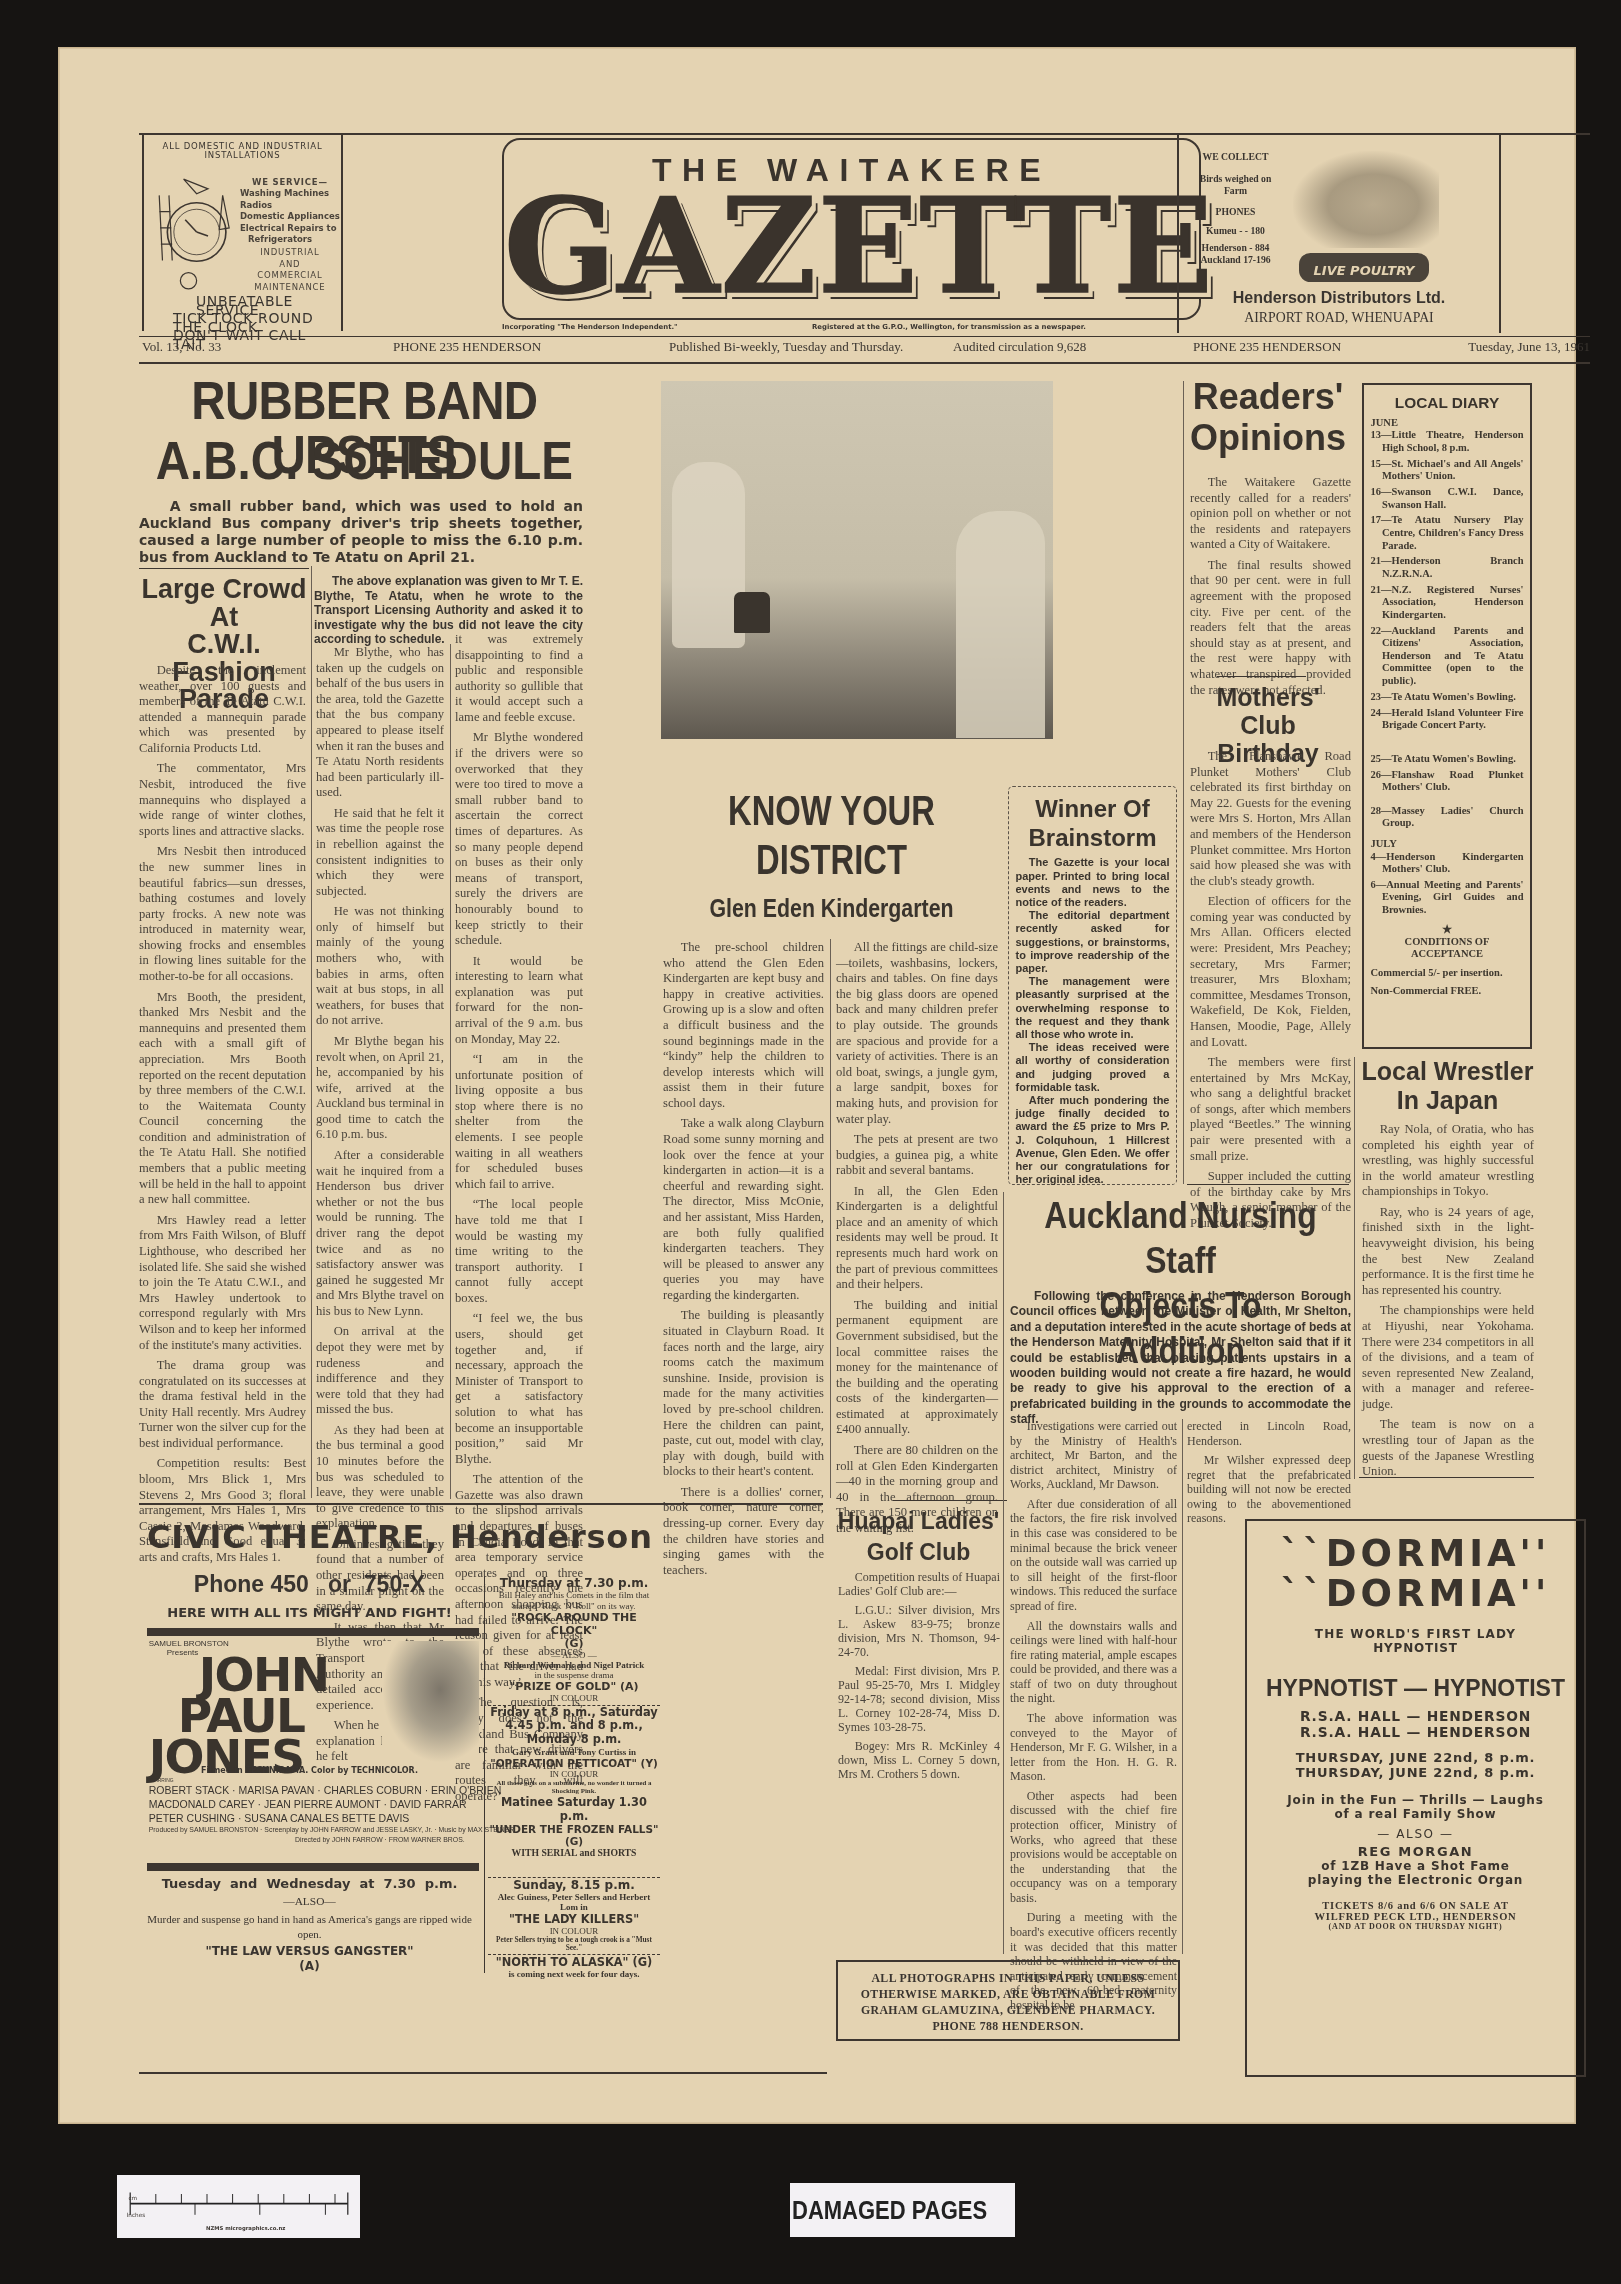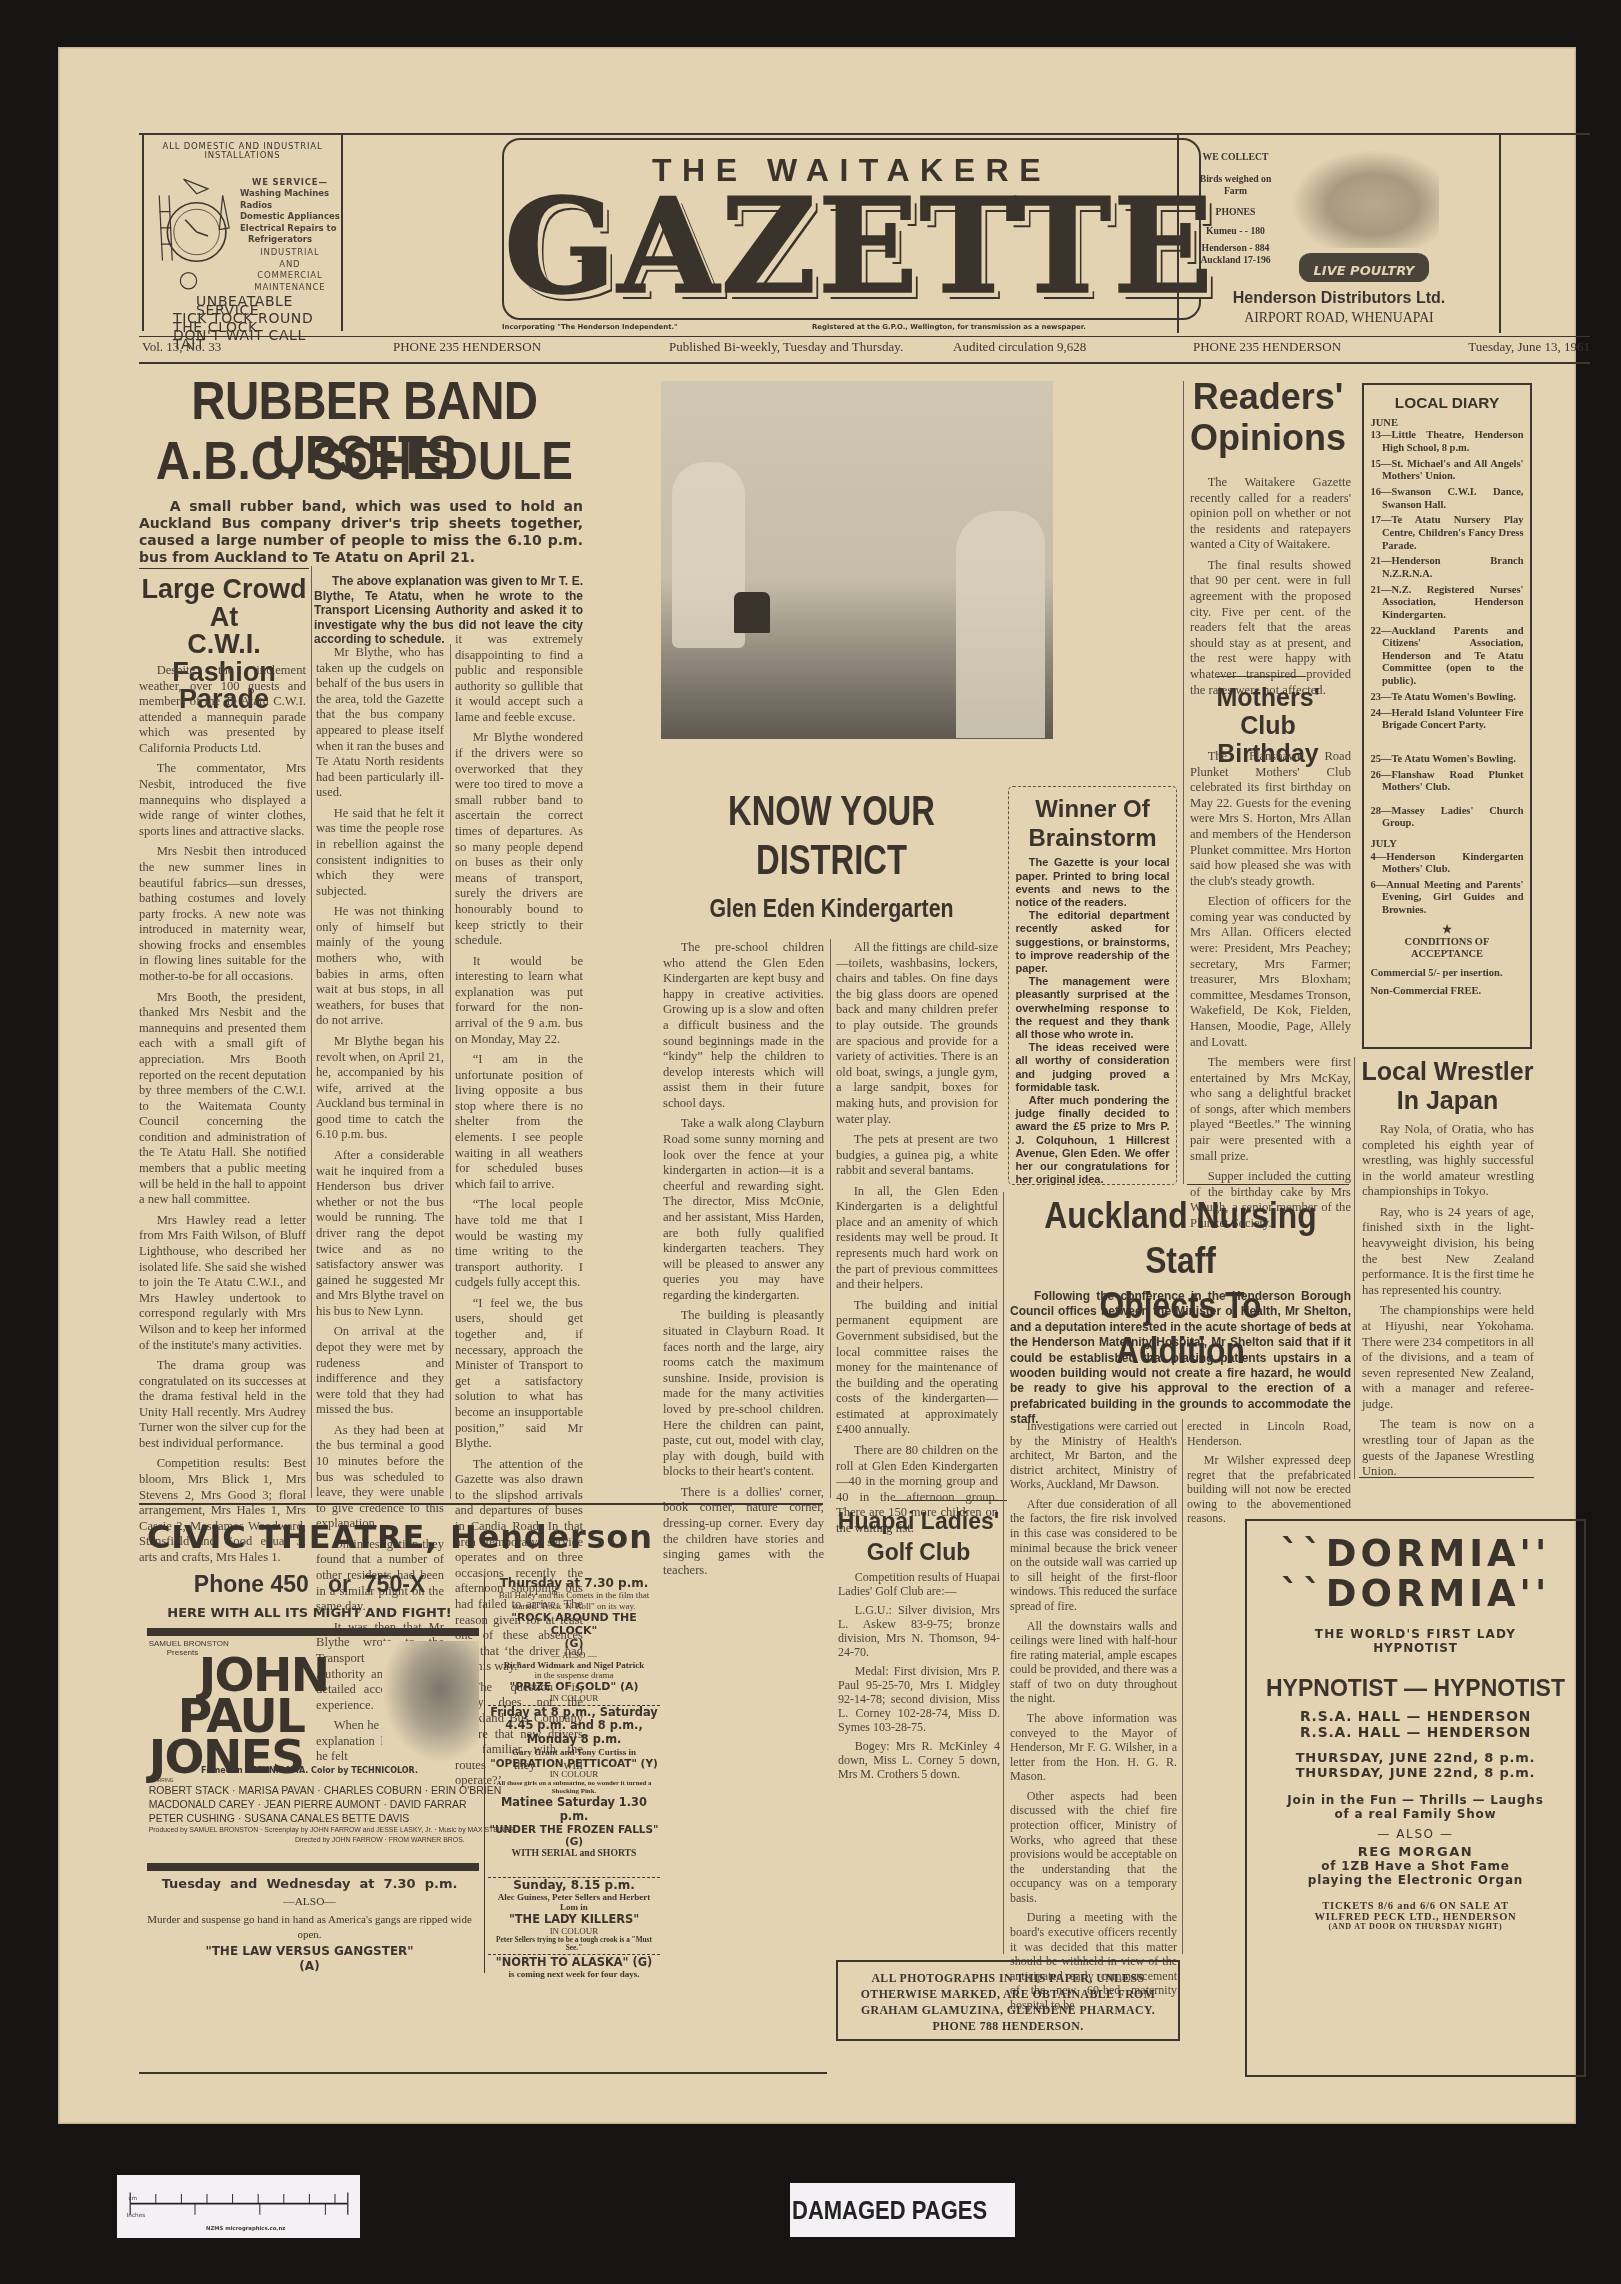--- a/index.html
+++ b/index.html
@@ -116,21 +116,21 @@
       <p>On investigation they found that a number of other residents had been in a similar plight on the same day.</p>
       <p>It was then that Mr Blythe wrote to the Transport Licensing Authority and gave it a detailed account of his experience.</p>
       <p>When he received the explanation he said that he felt</p>
     </div>
     <div class="vrule" style="left:392px;top:597px;height:855px"></div>
     <div class="body abs" style="left:397px;top:585px;width:128px">
       <p style="text-indent:0">it was extremely disappointing to find a public and responsible authority so gullible that it would accept such a lame and feeble excuse.</p>
       <p>Mr Blythe wondered if the drivers were so overworked that they were too tired to move a small rubber band to ascertain the correct times of departures. As so many people depend on buses as their only means of transport, surely the drivers are honourably bound to keep strictly to their schedule.</p>
       <p>It would be interesting to learn what explanation was put forward for the non-arrival of the 9 a.m. bus on Monday, May 22.</p>
       <p>“I am in the unfortunate position of living opposite a bus stop where there is no shelter from the elements. I see people waiting in all weathers for scheduled buses which fail to arrive.</p>
-      <p>“The local people have told me that I would be wasting my time writing to the transport authority. I cudgels fully accept this.</p>
+      <p>“The local people have told me that I would be wasting my time writing to the transport authority. I cannot fully accept boxes.</p>
       <p>“I feel we, the bus users, should get together and, if necessary, approach the Minister of Transport to get a satisfactory solution to what has become an insupportable position,” said Mr Blythe.</p>
       <p>The attention of the Gazette was also drawn to the slipshod arrivals and departures of buses in Candia Road. In that area temporary service operates and on three occasions recently the afternoon shopping bus had failed to arrive. The reason given for at least one of these absences was that ‘the driver had lost his way.’</p>
       <p>The question is, ‘Why does not the Auckland Bus Company ensure that new drivers are familiar with the routes they will operate?’</p>
     </div>
   </div>
 
   <div>
     <div class="rule" style="left:81px;top:521px;width:170px;height:0.8px"></div>
     <div class="hd abs" style="left:81px;top:529px;width:170px;font-size:27px;line-height:27.6px">
       <div>Large Crowd At</div>

